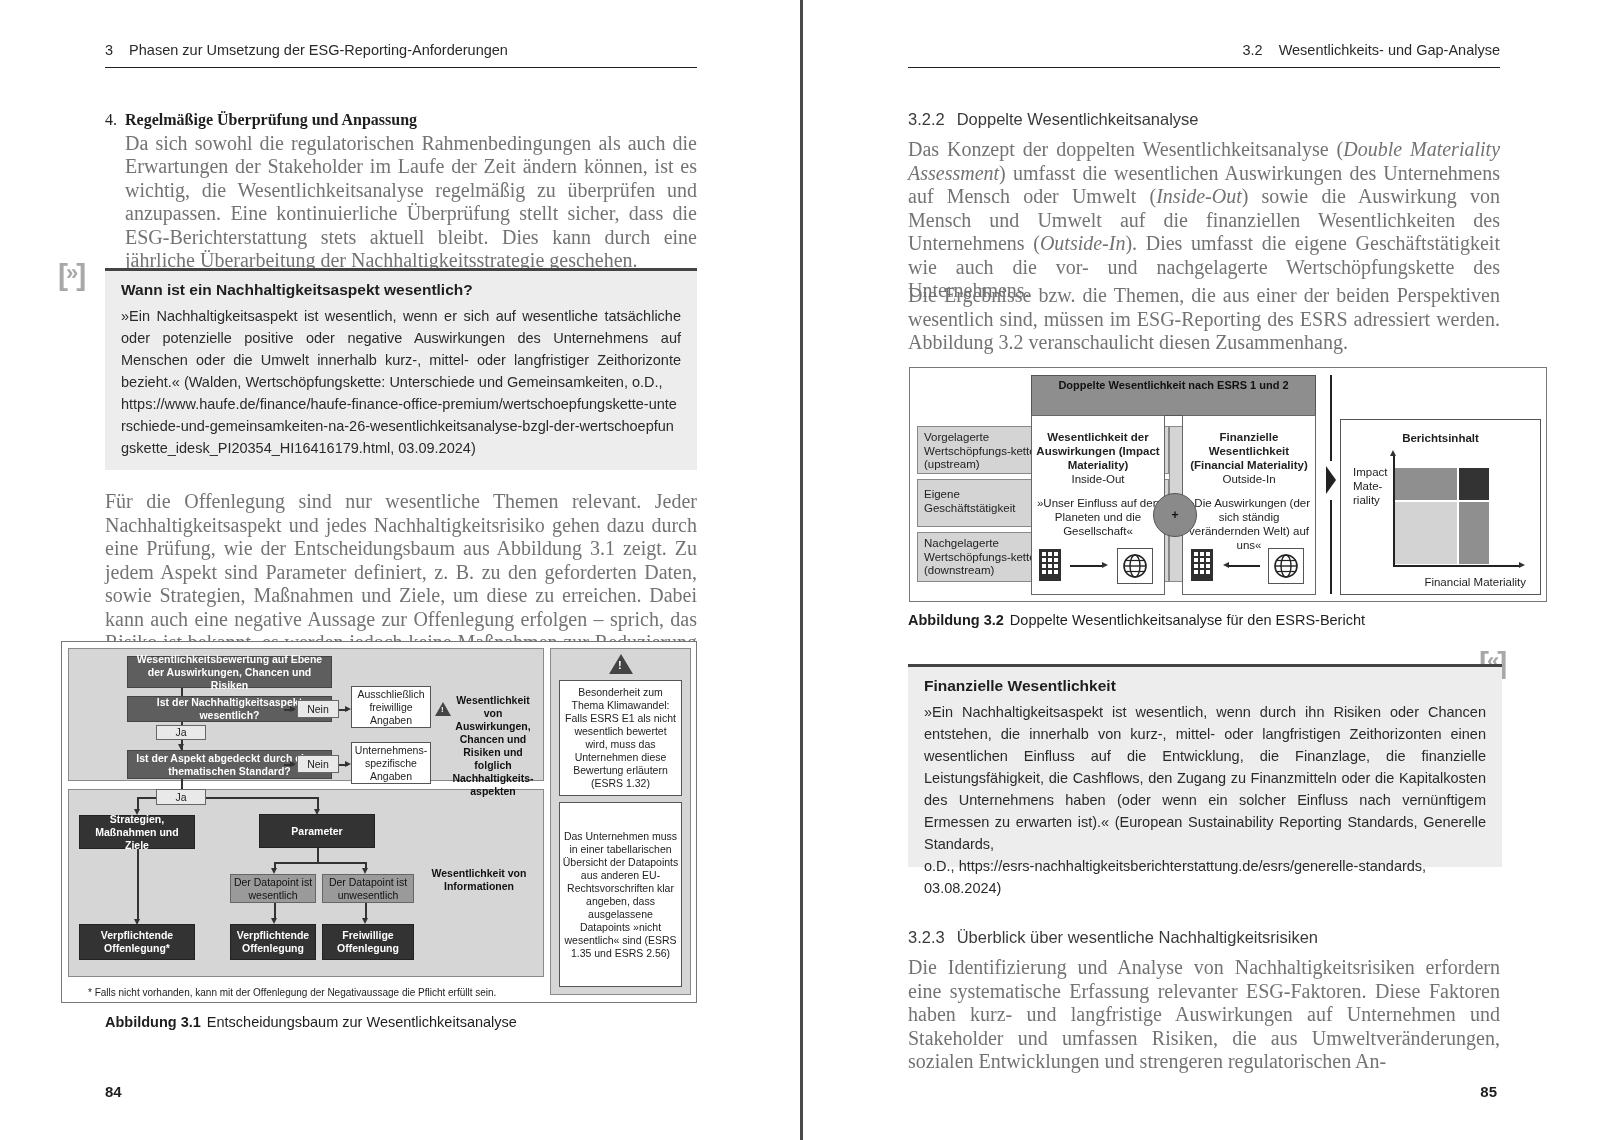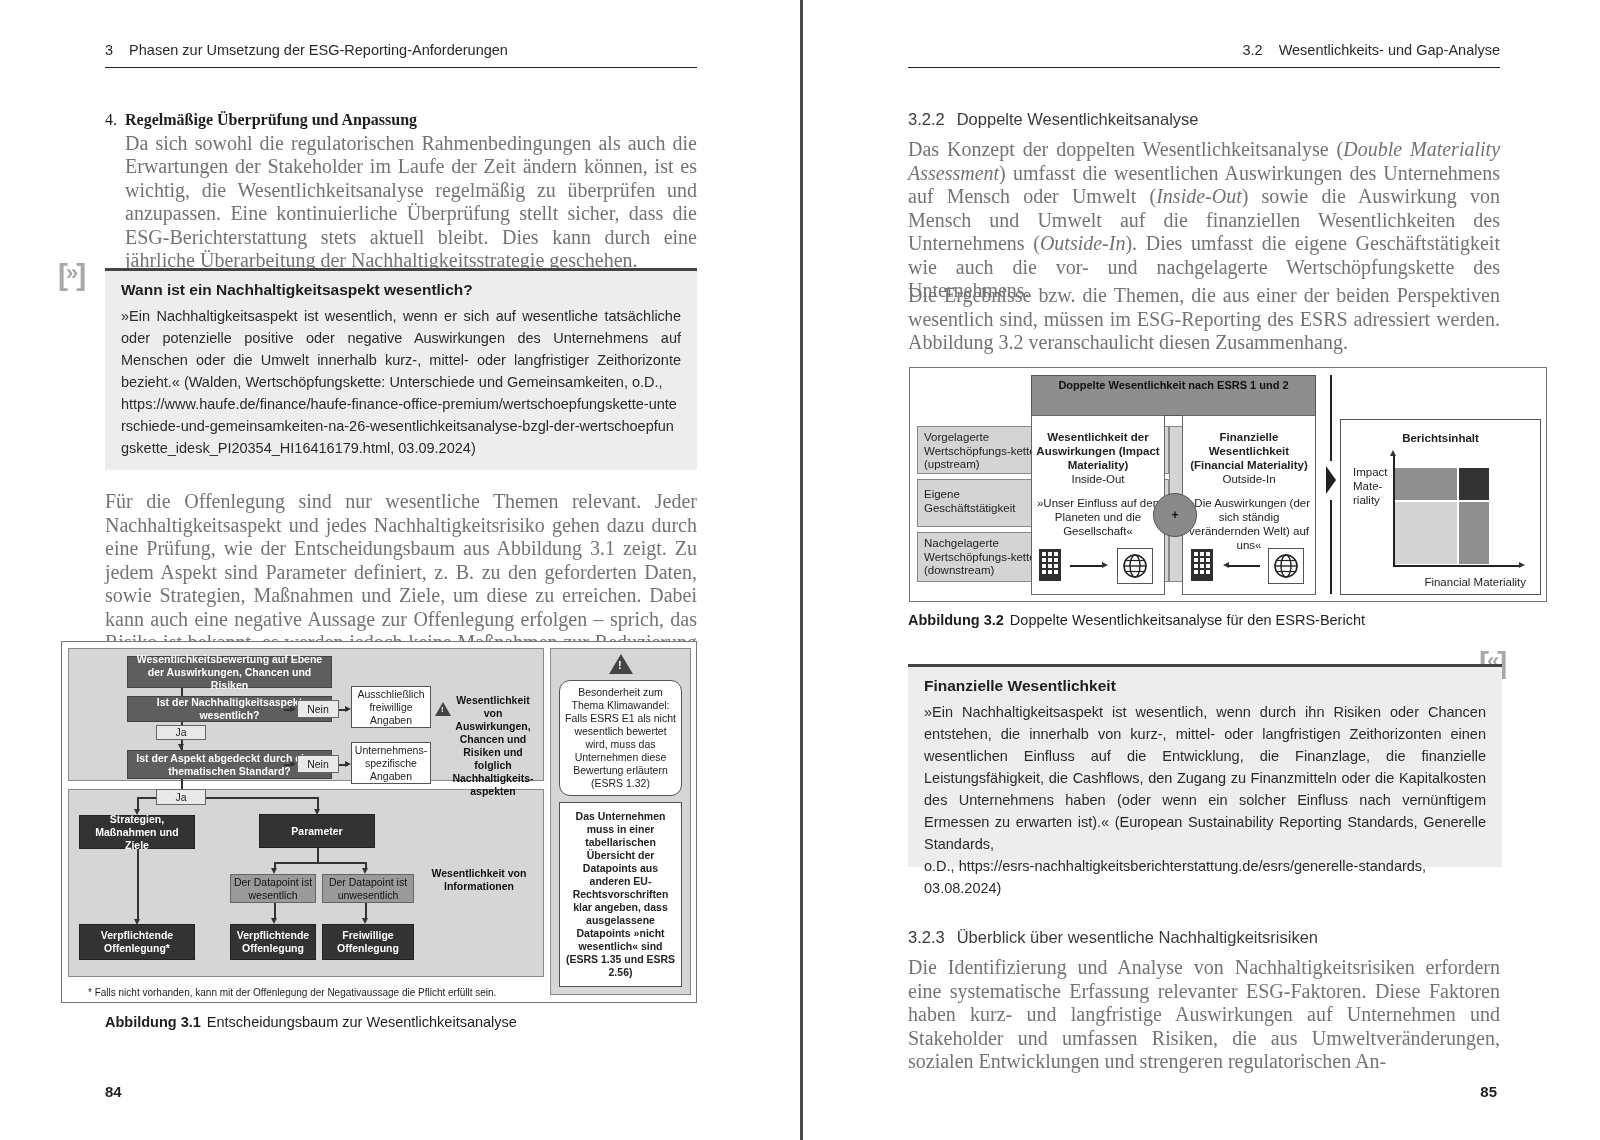--- a/index.html
+++ b/index.html
@@ -185,22 +185,22 @@
     <div class="f1-arrow-d" style="left:209px; top:276px;"></div>
     <div class="f1-line" style="left:303px; top:261px; width:1.5px; height:16px;"></div>
     <div class="f1-arrow-d" style="left:300px; top:276px;"></div>
 
     <div class="f1-box f1-black" style="left:168px; top:282px; width:86px; height:36px;">Verpflichtende Offenlegung</div>
     <div class="f1-box f1-black" style="left:260px; top:282px; width:92px; height:36px;">Freiwillige Offenlegung</div>
 
     <div class="f1-label" style="left:358px; top:225px; width:118px;">Wesentlichkeit von Informationen</div>
 
     <div class="warn" style="left:547px; top:12px;"></div>
-    <div class="f1-box f1-white" style="left:497px; top:38px; width:123px; height:116px; font-weight:normal;border-radius:11px;">Besonderheit zum Thema Klimawandel: Falls ESRS E1 als nicht wesentlich bewertet wird, muss das Unternehmen diese Bewertung erläutern (ESRS 1.32)</div>
-    <div class="f1-box f1-white" style="left:497px; top:160px; width:123px; height:185px; font-weight:bold;">Das Unternehmen muss in einer tabellarischen Übersicht der Datapoints aus anderen EU-Rechtsvorschriften klar angeben, dass ausgelassene Datapoints »nicht wesentlich« sind (ESRS 1.35 und ESRS 2.56)</div>
+    <div class="f1-box f1-white" style="left:497px; top:38px; width:123px; height:116px; font-weight:normal;">Besonderheit zum Thema Klimawandel: Falls ESRS E1 als nicht wesentlich bewertet wird, muss das Unternehmen diese Bewertung erläutern (ESRS 1.32)</div>
+    <div class="f1-box f1-white" style="left:497px; top:160px; width:123px; height:185px; font-weight:normal;">Das Unternehmen muss in einer tabellarischen Übersicht der Datapoints aus anderen EU-Rechtsvorschriften klar angeben, dass ausgelassene Datapoints »nicht wesentlich« sind (ESRS 1.35 und ESRS 2.56)</div>
 
     <div class="f1-footnote">* Falls nicht vorhanden, kann mit der Offenlegung der Negativaussage die Pflicht erfüllt sein.</div>
   </div>
 
   <div class="caption cap1">
     <b>Abbildung 3.1</b><span>Entscheidungsbaum zur Wesentlichkeitsanalyse</span>
   </div>
 
   <div class="folio">84</div>
 </div>

